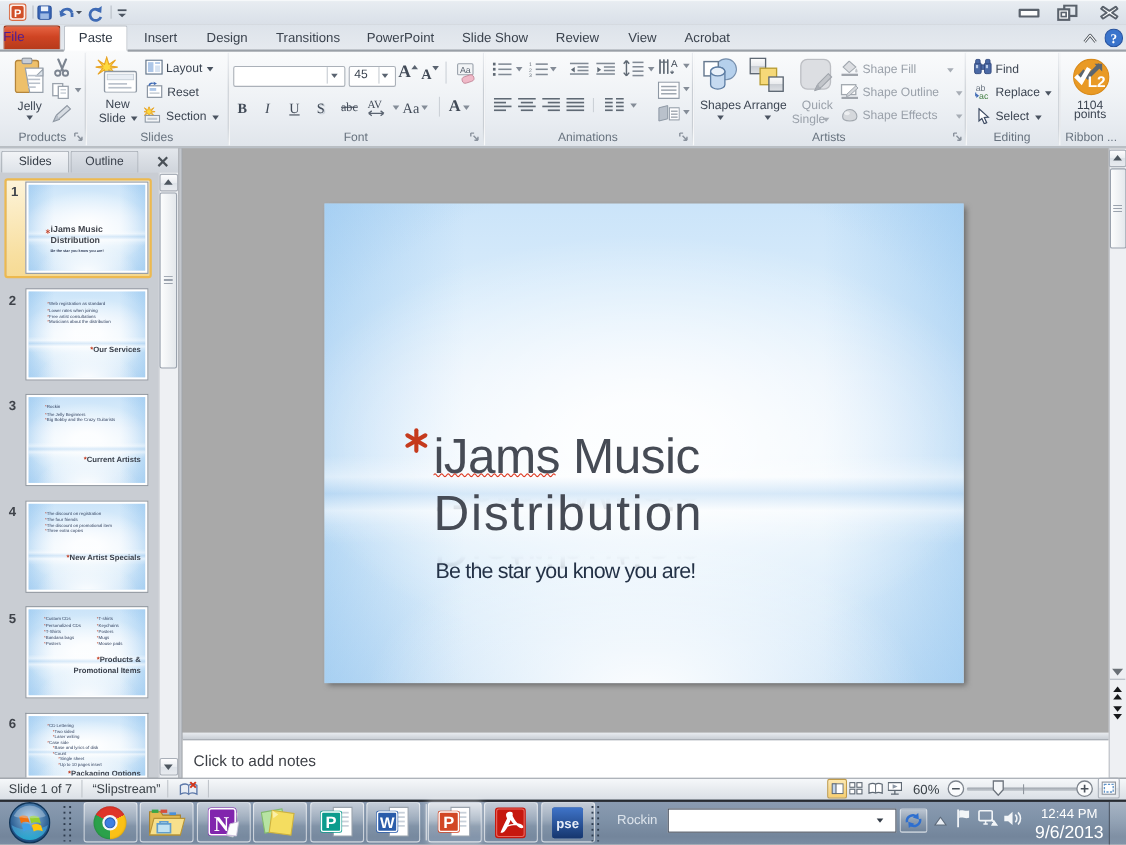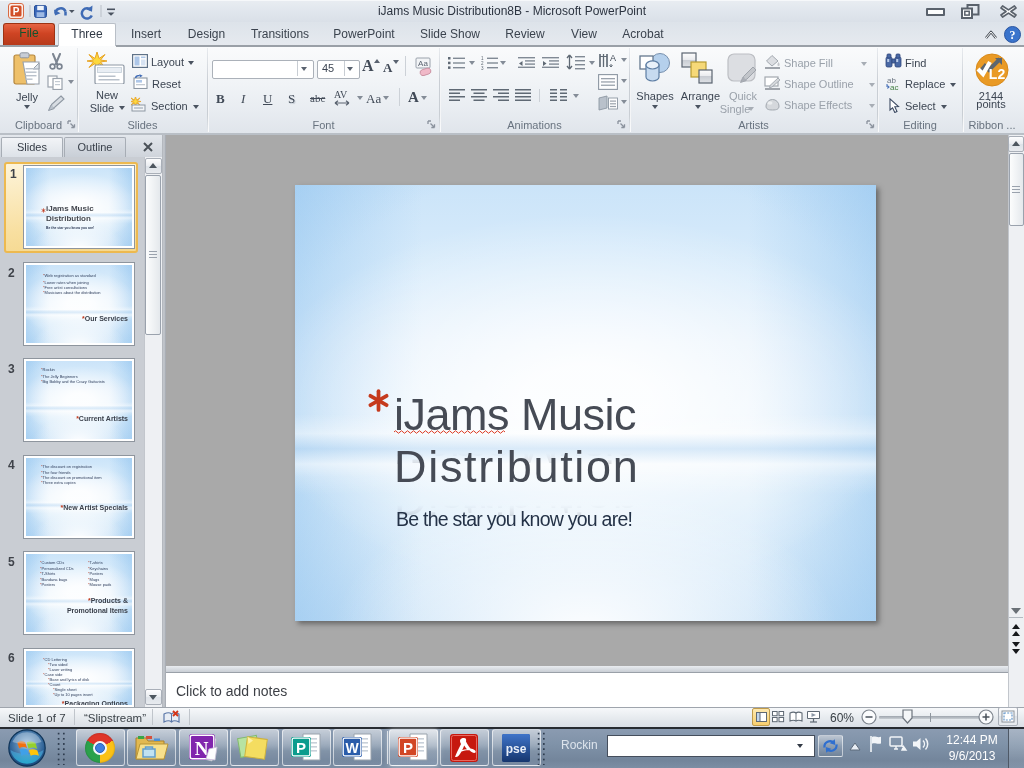--- a/index.html
+++ b/index.html
@@ -51,37 +51,36 @@
   </g>
   <path d="M61 7 l2.8 3 2.8 -3z" fill="#4a5360"></path>
   <g transform="translate(71,2)">
     <path d="M12 5 a5.2 5.2 0 1 0 0.8 5.5" fill="none" stroke="#3f6bb5" stroke-width="2.5"></path>
     <path d="M13.5 0.5 L13 6.8 L7.5 4.5 Z" fill="#3f6bb5"></path>
   </g>
   <rect x="92.5" y="2" width="1" height="12" fill="#b9bfc7"></rect>
   <rect x="99" y="5.5" width="8" height="1.6" fill="#4a5360"></rect>
   <path d="M99.5 9.5 l3.5 3.2 3.5 -3.2z" fill="#4a5360"></path>
 </svg>
-<div class="a" style="left:0;top:4px;width:1024px;text-align:center;font-size:12px;color:#2c3440">iJams Music Distribution8B  -  Microsoft PowerPoint</div>
 
 <div class="a" style="left:926px;top:8px;width:15px;height:4px;border:2px solid #5a626c;border-radius:1px;background:#fcfdfd"></div>
 <svg class="a" style="left:961px;top:4px" width="20" height="15" viewBox="0 0 20 15">
   <rect x="6.5" y="1" width="11" height="9.5" fill="none" stroke="#5a626c" stroke-width="2"></rect>
   <rect x="1" y="4.5" width="10" height="9.5" fill="#fcfdfd" stroke="#5a626c" stroke-width="2"></rect>
   <rect x="3.8" y="7.3" width="4.4" height="3.8" fill="none" stroke="#5a626c" stroke-width="1.5"></rect>
 </svg>
 <svg class="a" style="left:1000px;top:5px" width="17" height="13" viewBox="0 0 17 13">
   <path d="M2.6 1 L8.5 4.9 L14.4 1 L16 3 L11 6.5 L16 10 L14.4 12 L8.5 8.1 L2.6 12 L1 10 L6 6.5 L1 3 Z" fill="#fbfcfc" stroke="#5a626c" stroke-width="1.7" stroke-linejoin="round"></path>
 </svg>
 
 <div class="a" style="left:0;top:22px;width:1024px;height:24px;background:linear-gradient(#dde3ea,#e6eaef)"></div>
 <div class="a" style="left:3px;top:23px;width:52px;height:22px;border-radius:3px 3px 0 0;background:linear-gradient(#e66443,#cf4423 45%,#b63a1b);border:1px solid #9c3314;border-bottom:none;box-sizing:border-box"></div>
-<div class="a" style="left:3px;top:23px;width:52px;height:22px;line-height:21px;text-align:center;color:#14532d;font-size:12px">File</div>
+<div class="a" style="left:3px;top:23px;width:52px;height:22px;line-height:21px;color:#4c1d95;font-size:12px">File</div>
 <div class="a" style="left:58px;top:23px;width:58px;height:24px;background:#fff;border:1px solid #b9bfc7;border-bottom:none;border-radius:2px 2px 0 0;box-sizing:border-box"></div>
-<div class="a" style="left:58px;top:23px;width:58px;height:22px;line-height:22px;text-align:center;color:#2f3844;font-size:12px">Three</div>
+<div class="a" style="left:58px;top:23px;width:58px;height:22px;line-height:22px;text-align:center;color:#2f3844;font-size:12px">Paste</div>
 <div class="a tabtx" style="left:124px;top:23px;width:44px">Insert</div>
 <div class="a tabtx" style="left:183px;top:23px;width:47px">Design</div>
 <div class="a tabtx" style="left:246px;top:23px;width:68px">Transitions</div>
 <div class="a tabtx" style="left:330px;top:23px;width:68px">PowerPoint</div>
 <div class="a tabtx" style="left:415px;top:23px;width:70px">Slide Show</div>
 <div class="a tabtx" style="left:501px;top:23px;width:48px">Review</div>
 <div class="a tabtx" style="left:567px;top:23px;width:34px">View</div>
 <div class="a tabtx" style="left:617px;top:23px;width:52px">Acrobat</div>
 <svg class="a" style="left:984px;top:29px" width="14" height="11" viewBox="0 0 14 11">
       <path d="M2 9 L7 3 L12 9" fill="none" stroke="#4a5159" stroke-width="2.6" stroke-linejoin="round"></path>
@@ -98,21 +97,21 @@
 <div class="a" style="left:116px;top:45px;width:908px;height:2px;background:#9aa0a7"></div>
 <div class="a" style="left:0;top:133px;width:1024px;height:2px;background:#b9bfc6"></div>
 
 <div class="a gsep" style="left:77px;top:48px;height:84px"></div>
 <div class="a gsep" style="left:207px;top:48px;height:84px"></div>
 <div class="a gsep" style="left:439px;top:48px;height:84px"></div>
 <div class="a gsep" style="left:629px;top:48px;height:84px"></div>
 <div class="a gsep" style="left:877px;top:48px;height:84px"></div>
 <div class="a gsep" style="left:962px;top:48px;height:84px"></div>
 
-<div class="a lbl" style="left:0;top:119px;width:77px">Clipboard</div>
+<div class="a lbl" style="left:0;top:119px;width:77px">Products</div>
 <div class="a lbl" style="left:78px;top:119px;width:129px">Slides</div>
 <div class="a lbl" style="left:208px;top:119px;width:231px">Font</div>
 <div class="a lbl" style="left:440px;top:119px;width:189px">Animations</div>
 <div class="a lbl" style="left:630px;top:119px;width:247px">Artists</div>
 <div class="a lbl" style="left:878px;top:119px;width:84px">Editing</div>
 <div class="a lbl" style="left:963px;top:119px;width:58px">Ribbon ...</div>
 
 <svg class="a" style="left:13px;top:52px" width="30" height="36" viewBox="0 0 30 36">
   <rect x="1" y="3" width="21" height="29" rx="2" fill="#eec06a" stroke="#b4853c" stroke-width="1.2"></rect>
   <rect x="7" y="0.8" width="9" height="5" rx="1.5" fill="#c7cdd6" stroke="#8e959e" stroke-width="1"></rect>
@@ -355,21 +354,21 @@
         <linearGradient id="gsq" x1="0" y1="0" x2="0" y2="1">
           <stop offset="0" stop-color="#fdfdfd"></stop>
           <stop offset="0.5" stop-color="#e8eaed"></stop>
           <stop offset="0.5" stop-color="#c9cdd3"></stop>
           <stop offset="1" stop-color="#dfe2e6"></stop>
         </linearGradient>
       </defs>
   <rect x="10" y="10" width="15" height="15" fill="#f6d978" stroke="#b79b31" stroke-width="1.2"></rect>
   <rect x="18" y="18" width="13" height="13" fill="url(#gsq)" stroke="#5a6470" stroke-width="1.2"></rect>
 </svg>
-<div class="a rbt" style="left:676px;top:90px;width:44px;text-align:right">Arrange</div>
+<div class="a rbt" style="left:676px;top:90px;width:44px;text-align:left">Arrange</div>
 <div class="a dd" style="left:695px;top:105px"></div>
 <svg class="a" style="left:727px;top:53px" width="31" height="31" viewBox="0 0 31 31">
   <rect x="1" y="1" width="27" height="27" rx="6" fill="#dcdee2" stroke="#bcbec3" stroke-width="1.2"></rect>
   <path d="M26 14 L29 17 L20 26 L17 27.5 L16.5 23.5 Z" fill="#c2c5ca" stroke="#9fa4ab" stroke-width="1"></path>
   <path d="M16 24 L13.5 29.5 L19.5 27.5" fill="#aaaeb5" stroke="#9fa4ab" stroke-width="0.9"></path>
 </svg>
 <div class="a rbt gray" style="left:721px;top:90px;width:44px;text-align:center">Quick</div>
 <div class="a rbt gray" style="left:713px;top:103px;width:44px;text-align:center">Single</div>
 <div class="a dd" style="left:748px;top:107px;border-top-color:#a7adb5"></div>
 <svg class="a" style="left:764px;top:55px" width="17" height="14" viewBox="0 0 17 14">
@@ -423,21 +422,21 @@
 <div class="a dd" style="left:941px;top:105px"></div>
 
 <svg class="a" style="left:975px;top:53px" width="34" height="34" viewBox="0 0 34 34">
   <circle cx="17" cy="17" r="16" fill="#e99a25"></circle>
   <circle cx="17" cy="17" r="16" fill="none" stroke="#d88a1a" stroke-width="1"></circle>
   <path d="M4 20 L10 13 L14 17 L25 6" stroke="#5d666f" stroke-width="4" fill="none"></path>
   <path d="M20 5 h7 v7z" fill="#5d666f"></path>
   <path d="M3 16 L8 21 L15 9" stroke="#fff" stroke-width="4.2" fill="none"></path>
   <text x="22" y="26" font-size="14" font-weight="bold" fill="#fff" text-anchor="middle" font-family="Liberation Sans">L2</text>
 </svg>
-<div class="a rbt" style="left:969px;top:90px;width:44px;text-align:center">2144</div>
+<div class="a rbt" style="left:969px;top:90px;width:44px;text-align:center">1104</div>
 <div class="a rbt" style="left:969px;top:98px;width:44px;text-align:center">points</div>
 
 <div class="a" style="left:0;top:135px;width:162px;height:572px;background:#c9cdd3"></div>
 <div class="a" style="left:0;top:135px;width:162px;height:22px;background:linear-gradient(#e3e7ec,#cfd4db)"></div>
 <div class="a" style="left:1px;top:137px;width:62px;height:20px;background:linear-gradient(#f2f4f7,#dde2e8);border:1px solid #a7adb5;border-bottom:none;border-radius:2px 2px 0 0;box-sizing:border-box;text-align:center;line-height:19px;font-size:11px;color:#343b45">Slides</div>
 <div class="a" style="left:64px;top:137px;width:62px;height:20px;background:linear-gradient(#dde1e7,#c9cfd7);border:1px solid #a7adb5;border-bottom:none;border-radius:2px 2px 0 0;box-sizing:border-box;text-align:center;line-height:19px;font-size:11px;color:#3a414b">Outline</div>
 <svg class="a" style="left:142px;top:141px" width="12" height="12" viewBox="0 0 12 12">
       <path d="M2 2 L10 10 M10 2 L2 10" stroke="#4a5158" stroke-width="2"></path>
     </svg>
 
@@ -759,15 +758,15 @@
 <svg class="a" style="left:889px;top:736px" width="19" height="16" viewBox="0 0 19 16">
   <rect x="1" y="1" width="12" height="9" rx="1" fill="none" stroke="#f2f5f8" stroke-width="1.5"></rect>
   <path d="M5 13 h4 M7 10 v3" stroke="#f2f5f8" stroke-width="1.4"></path>
   <path d="M12 9 l5 5 M14.5 10.5 l-1.5 3.5 4 0z" stroke="#f2f5f8" stroke-width="1.4" fill="#f2f5f8"></path>
 </svg>
 <svg class="a" style="left:912px;top:736px" width="18" height="16" viewBox="0 0 18 16">
   <path d="M1 5.5 H4.5 L8.5 2 V14 L4.5 10.5 H1 Z" fill="#f2f5f8"></path>
   <path d="M11 4.5 a5 5 0 0 1 0 7 M13.5 2.5 a8 8 0 0 1 0 11" stroke="#f2f5f8" stroke-width="1.5" fill="none"></path>
 </svg>
 <div class="a" style="left:941px;top:733px;width:62px;text-align:center;font-size:12px;color:#fff">12:44 PM</div>
-<div class="a" style="left:941px;top:749px;width:62px;text-align:center;font-size:12px;color:#fff">9/6/2013</div>
+<div class="a" style="left:941px;top:749px;width:62px;text-align:center;font-size:16px;color:#fff">9/6/2013</div>
 <div class="a" style="left:1008px;top:729px;width:16px;height:39px;border-left:1px solid #4e5866;background:linear-gradient(rgba(255,255,255,.25),rgba(255,255,255,.05))"></div>
 
 </div>
 </body></html>

